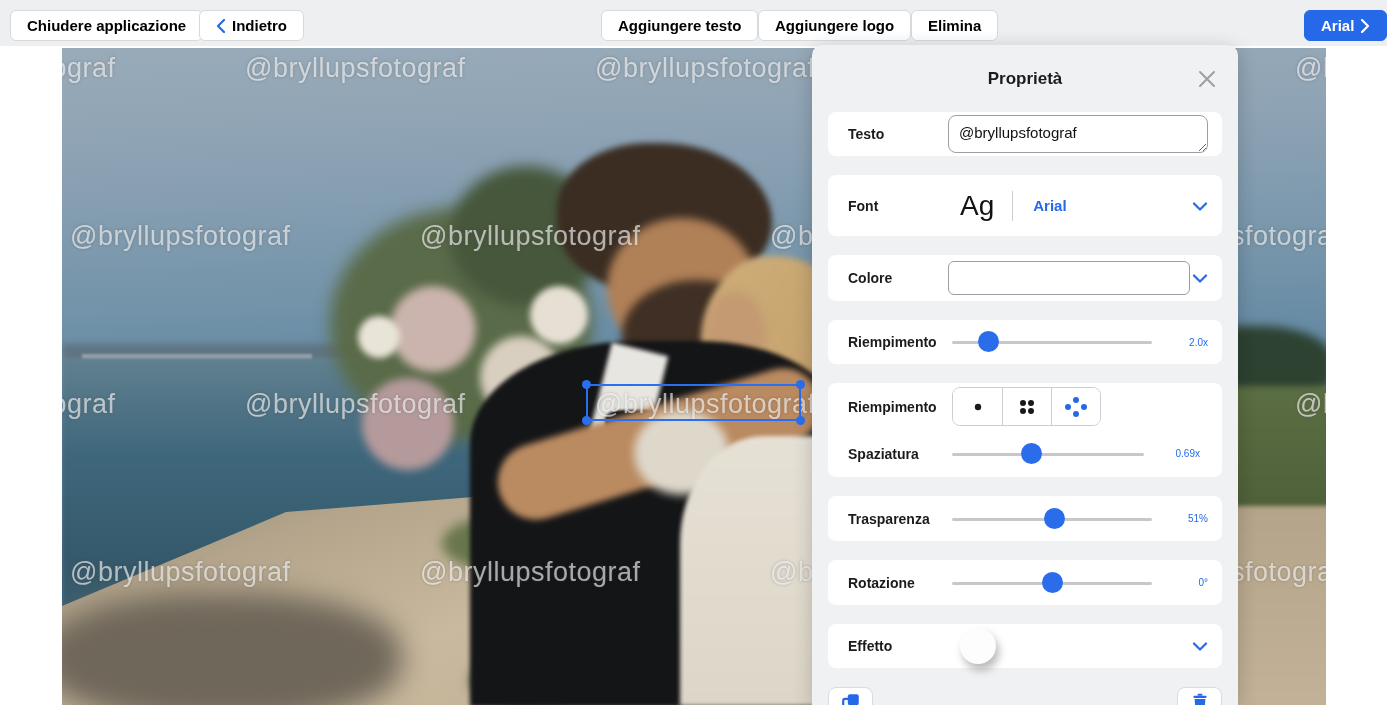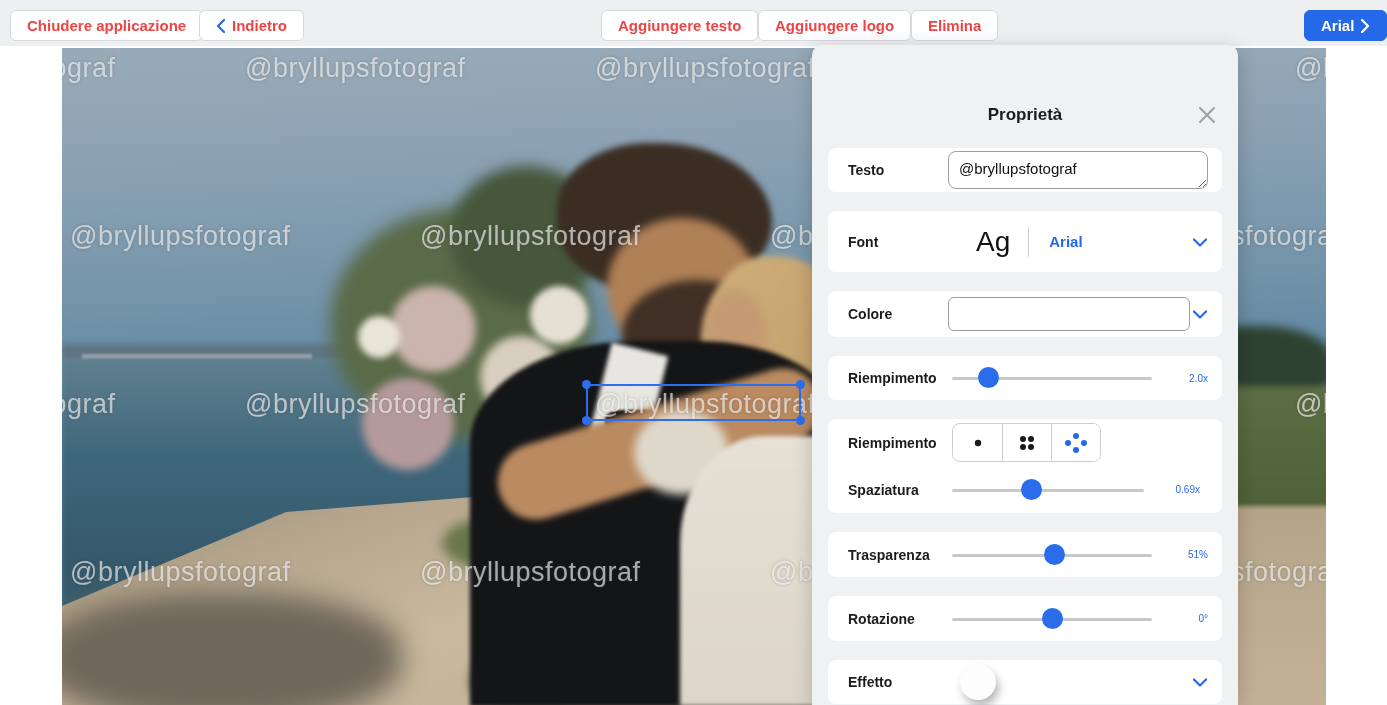--- a/index.html
+++ b/index.html
@@ -2,21 +2,21 @@
 <html><head>
 <meta charset="utf-8">
 <style>
   * { margin:0; padding:0; box-sizing:border-box; }
   html,body { width:1387px; height:705px; background:#ffffff; font-family:"Liberation Sans", sans-serif; overflow:hidden; }
 
   
   .toolbar { position:absolute; left:0; top:0; width:1387px; height:46px; background:#edeff1; }
   .tb-btn { position:absolute; top:10px; height:31px; display:flex; align-items:center; gap:7px;
             padding:0 16px; background:#ffffff; border:1px solid #d7dadd; border-radius:6px;
-            color:#ef4444; font-size:15px; font-weight:700; cursor:pointer; white-space:nowrap; }
+            color:#000000; font-size:15px; font-weight:700; cursor:pointer; white-space:nowrap; }
   .tb-btn svg { display:block; }
   .tb-primary { background:#2569e8; border-color:#2569e8; color:#ffffff; }
 
   
   .canvas { position:absolute; left:62px; top:48px; width:1264px; height:657px; overflow:hidden;
             background:linear-gradient(178deg,#99abb9 0%,#8ba1b3 18%,#7293a9 38%,#567f9e 58%,#48759b 78%,#4a769b 100%); }
   .shape { position:absolute; }
   .sh-shore    { left:0; top:296px; width:360px; height:16px; background:#5f7482; filter:blur(3px); }
   .sh-bridge   { left:20px; top:306px; width:230px; height:5px; background:#93a0a9; filter:blur(1px); }
   .sh-water    { left:0; top:312px; width:480px; height:270px; background:linear-gradient(180deg,#60808f 0%,#3f677c 35%,#35596b 75%,#3c5f6f 100%); filter:blur(2px); }
@@ -41,34 +41,34 @@
         text-shadow:0 0 3px rgba(70,70,70,0.35); white-space:nowrap; letter-spacing:0.5px; }
 
   .sel-box { position:absolute; left:524px; top:336px; width:215px; height:37px;
              border:2px solid #2b6ff0; }
   .handle { position:absolute; width:9px; height:9px; border-radius:50%; background:#2b6ff0; }
   .h-tl{left:-6px;top:-6px;} .h-tr{right:-6px;top:-6px;} .h-bl{left:-6px;bottom:-6px;} .h-br{right:-6px;bottom:-6px;}
 
   
   .panel { position:absolute; left:812px; top:45px; width:426px; height:660px; background:#f0f1f2;
            border-radius:10px 10px 0 0; box-shadow:0 4px 20px rgba(0,0,0,0.20); }
-  .panel-header { position:relative; height:67px;margin-top:36px; }
+  .panel-header { position:relative; height:67px; }
   .panel-title { position:absolute; left:0; right:0; top:24px; text-align:center;
                  font-size:17px; font-weight:700; color:#1c1c1e; }
   .close-x { position:absolute; right:20px; top:23px; width:22px; height:22px; cursor:pointer; }
   .card { background:#ffffff; border-radius:8px; margin:0 16px 19px 16px; display:flex; align-items:center;
           padding:0 14px 0 20px; }
   .card.stacked { display:block; padding:0; }
   .subrow { display:flex; align-items:center; height:47px; padding:0 22px 0 20px; }
   .lbl { width:100px; flex:0 0 100px; font-size:14px; font-weight:700; color:#1b1b1d; }
   .h44{height:44px;} .h47{height:61px;} .h46{height:46px;} .h45{height:45px;}
 
   .testo-area { flex:1; height:38px; border:1px solid #9b9fa5; border-radius:8px; padding:8px 10px;
                 font-size:15px; font-family:"Liberation Sans",sans-serif; color:#111; resize:both; background:#fff; }
-  .font-preview { font-size:28px; color:#121212; margin-left:28px; }
+  .font-preview { font-size:28px; color:#121212; margin-left:12px; }
   .vdivider { width:1px; height:30px; background:#c9cdd2; margin:0 20px 0 18px; }
   .font-name { font-size:15px; font-weight:700; color:#2569e8; }
   .chev { margin-left:auto; cursor:pointer; flex:0 0 auto; }
   .color-input { width:242px; height:34px; border:1px solid #9b9fa5; border-radius:6px; background:#fff; }
 
   .slider { position:relative; flex:1; height:22px; margin:0 12px 0 4px; cursor:pointer; }
   .track { position:absolute; left:0; right:0; top:10px; height:3px; background:#c6c9cc; border-radius:2px; }
   .thumb { position:absolute; top:0; width:21px; height:21px; border-radius:50%; background:#2b6cea; cursor:pointer; }
   .sval { flex:0 0 44px; text-align:right; font-size:10px; color:#2569e8; }
 

